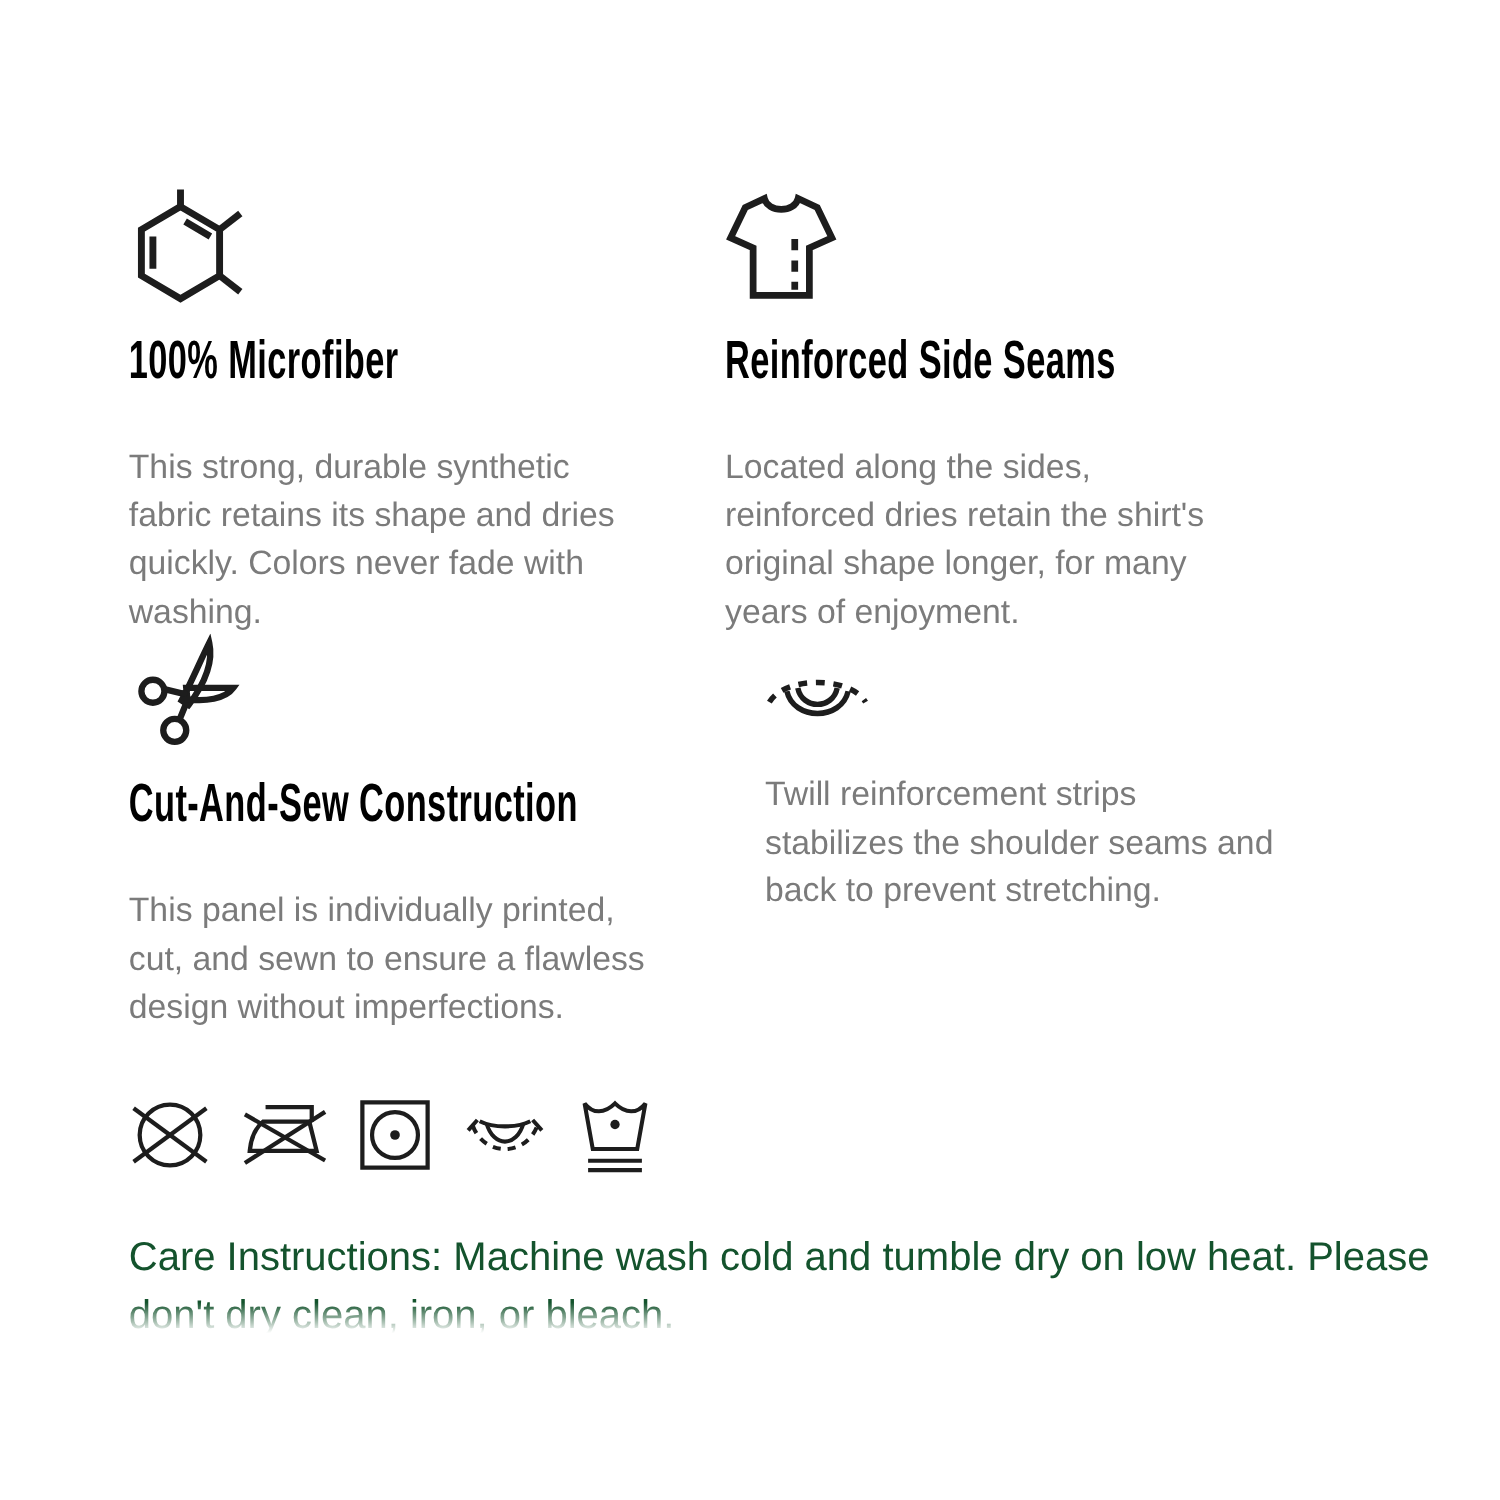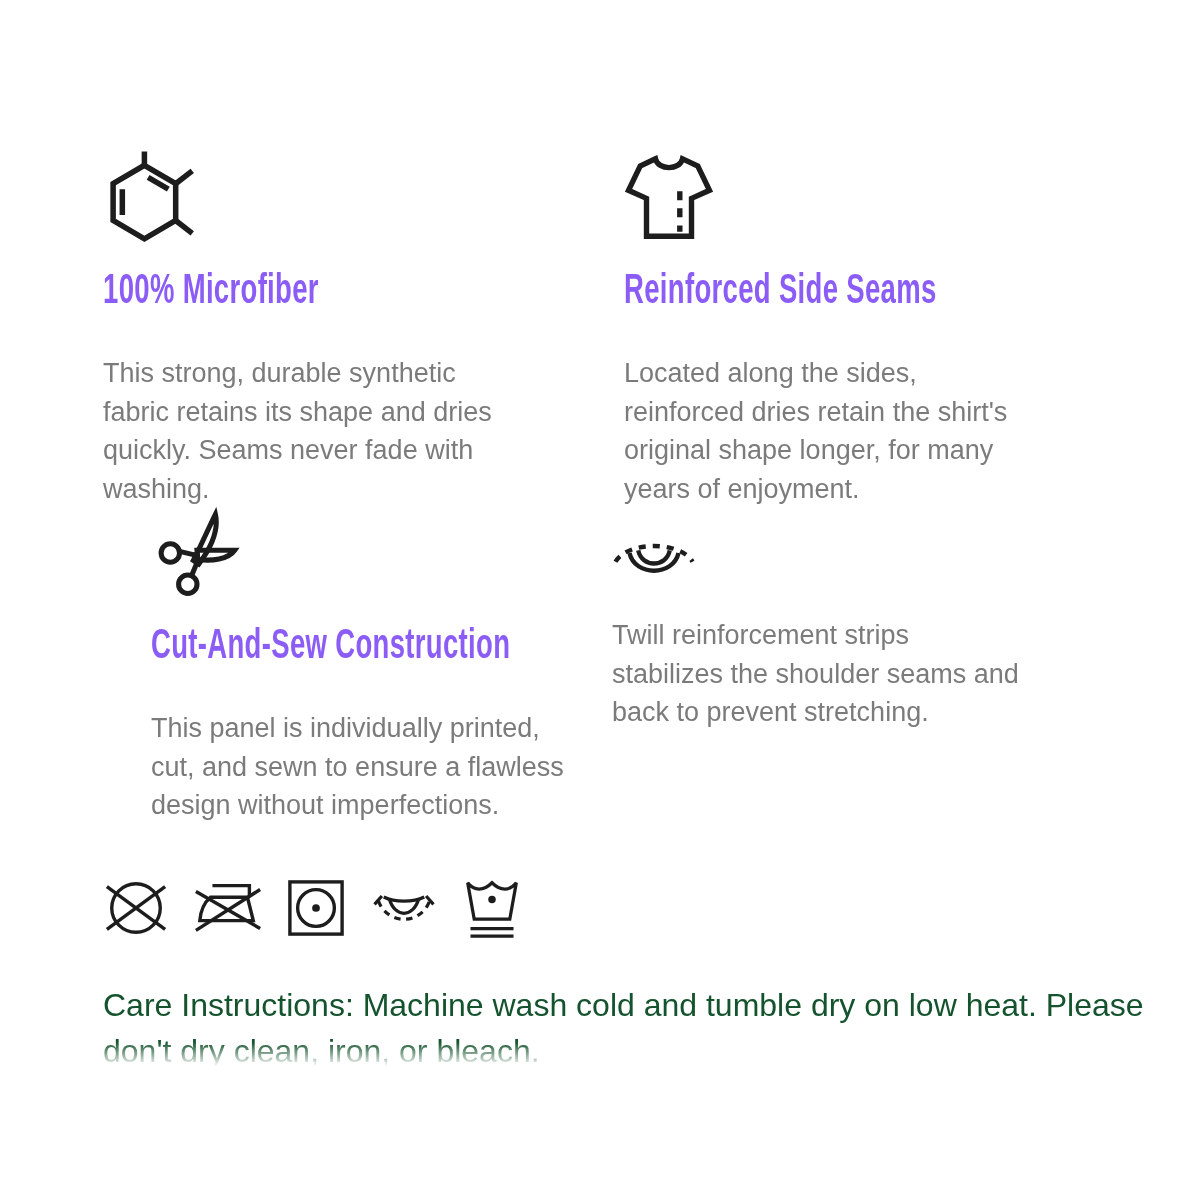--- a/index.html
+++ b/index.html
@@ -2,29 +2,29 @@
 <html><head>
 <meta charset="utf-8">
 <style>
   html,body{margin:0;padding:0;}
   body{
     width:1200px;height:1200px;background:#ffffff;position:relative;
     font-family:"Liberation Sans", sans-serif;overflow:hidden;
   }
   .feature{position:absolute;width:509px;}
   .f1{left:103px;top:150px;}
-  .f2{left:624px;top:150px;}
-  .f3{left:103px;top:505px;margin-left:48px;}
+  .f2{left:580px;top:150px;}
+  .f3{left:103px;top:505px;}
   .f4{left:612px;top:505px;}
   .icon-wrap{height:95px;display:flex;align-items:center;}
   .icon-wrap svg{display:block;}
   .icon-stroke{stroke:#1d1d1d;fill:none;}
   .feature-title{
     margin-top:20px;height:46px;line-height:46px;
-    font-size:43px;font-weight:bold;color:#8b5cf6;white-space:nowrap;
+    font-size:43px;font-weight:bold;color:#000000;white-space:nowrap;
   }
   .feature-title .cond{
     display:inline-block;transform:scaleX(0.64);transform-origin:0 50%;
     letter-spacing:0.5px;white-space:nowrap;
   }
   .feature-desc{
     margin-top:16px;font-size:27px;line-height:38.5px;color:#7b7b7b;
     white-space:pre-line;
   }
   .care-icons{
@@ -52,21 +52,21 @@
       <line x1="45" y1="15" x2="45" y2="0"></line>
       <line x1="79" y1="35" x2="97" y2="21"></line>
       <line x1="79" y1="75" x2="97" y2="89"></line>
       <line x1="49" y1="28" x2="71" y2="41"></line>
       <line x1="21" y1="41" x2="21" y2="69"></line>
     </svg>
   </div>
   <h3 class="feature-title"><span class="cond">100% Microfiber</span></h3>
   <div class="feature-desc">This strong, durable synthetic
 fabric retains its shape and dries
-quickly. Seams never fade with
+quickly. Colors never fade with
 washing.</div>
 </section>
 
 <section class="feature f2">
   <div class="icon-wrap">
     <svg width="90" height="93" viewBox="0 0 100 100" class="icon-stroke" stroke-width="6">
       <path d="M 35,7 L 18,15 L 5,42 L 25,51 L 25,93 L 75,93 L 75,51 L 95,42 L 82,15 L 65,7 C 62,20 38,20 35,7 Z"></path>
       <line x1="62" y1="43" x2="62" y2="88" stroke-dasharray="10 9"></line>
     </svg>
   </div>

